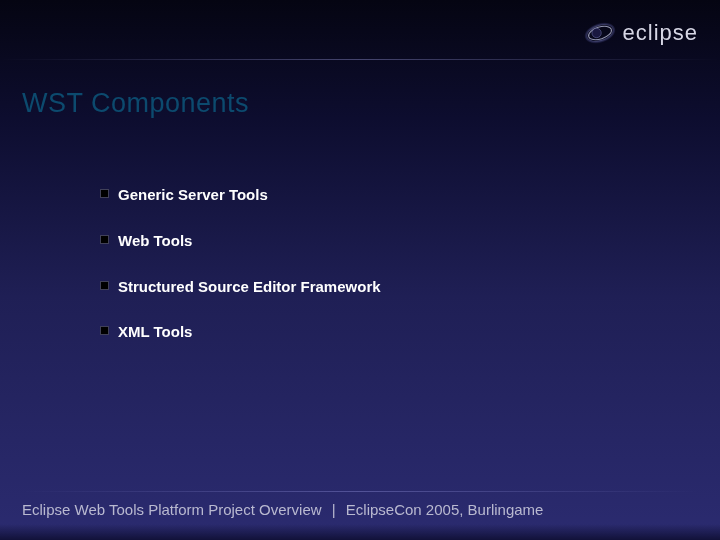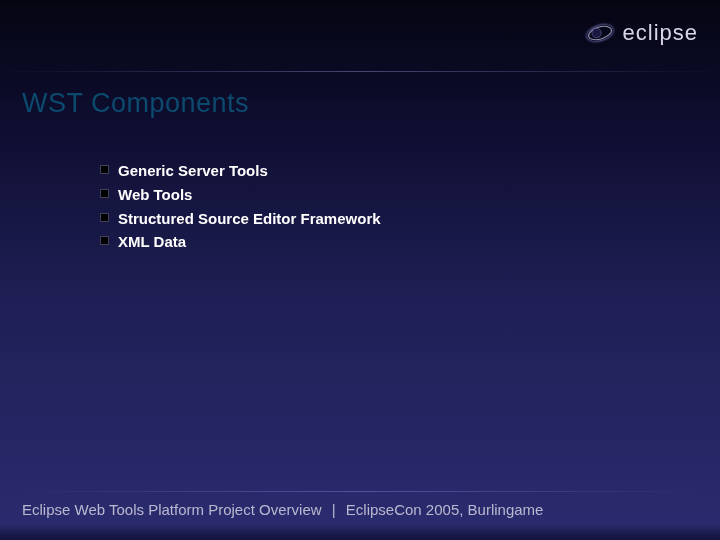--- a/index.html
+++ b/index.html
@@ -6,21 +6,21 @@
   html, body { width: 720px; height: 540px; overflow: hidden; }
   body {
     font-family: Arial, Helvetica, sans-serif;
     background: linear-gradient(180deg, #050512 0%, #0d0d2f 22%, #1f1f55 55%, #2b2b70 100%);
     color: #fff;
     position: relative;
   }
   .top-bar {
     position: absolute;
     top: 0; left: 0; right: 0;
-    height: 72px;
+    height: 60px;
   }
   .top-bar::after {
     content: "";
     position: absolute;
     left: 0; right: 0; bottom: 0;
     height: 1px;
     background: linear-gradient(90deg, rgba(255,255,255,0) 0%, rgba(180,180,255,0.35) 50%, rgba(255,255,255,0) 100%);
   }
   .logo {
     position: absolute;
@@ -59,20 +59,21 @@
     list-style: none;
   }
   .bullet-list li {
     font-size: 15px;
     font-weight: 700;
     color: #fff;
     line-height: 1.45;
     padding-left: 18px;
     position: relative;
     margin-bottom: 2px;
+    margin-top: 24px;
   }
   .bullet-list li::before {
     content: "";
     position: absolute;
     left: 0;
     top: 5px;
     width: 7px;
     height: 7px;
     background: #000;
     border: 0.5px solid rgba(160,160,220,0.4);
@@ -124,21 +125,21 @@
   </div>
 </div>
 
 <h1 class="slide-title">WST Components</h1>
 
 <div class="content">
   <ul class="bullet-list">
     <li>Generic Server Tools</li>
     <li>Web Tools</li>
     <li>Structured Source Editor Framework</li>
-    <li>XML Data</li>
+    <li>XML Tools</li>
   </ul>
 </div>
 
 <div class="footer">
   <span>Eclipse Web Tools Platform Project Overview</span>
   <span class="sep">|</span>
   <span>EclipseCon 2005, Burlingame</span>
 </div>
 
 <div class="bottom-fade"></div>

